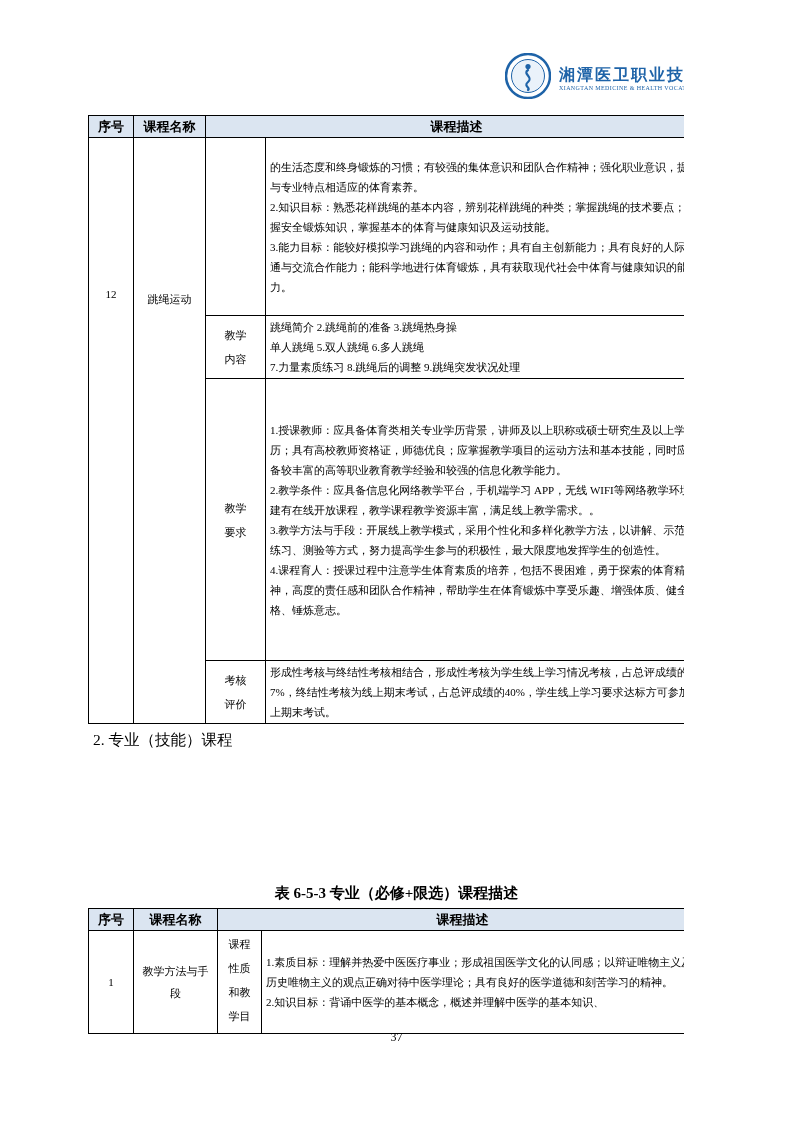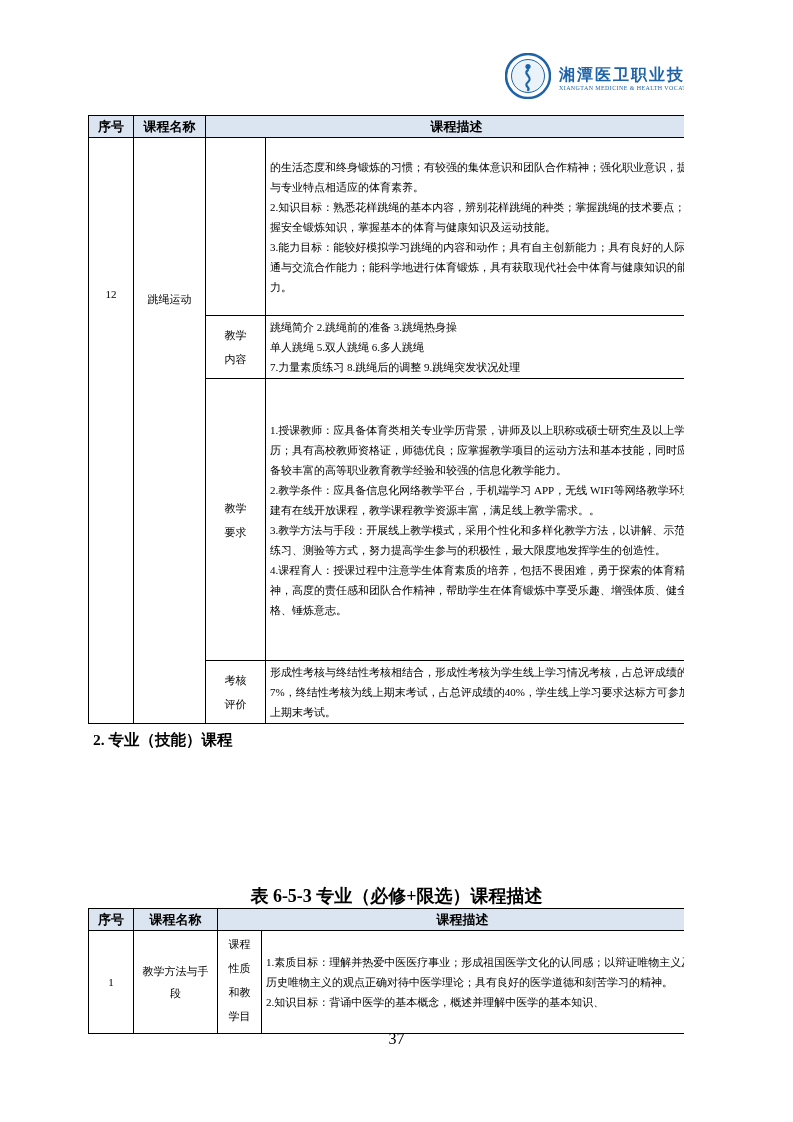--- a/index.html
+++ b/index.html
@@ -33,35 +33,35 @@
   .content-cell { vertical-align:middle; white-space:pre-line; word-break:break-all; line-height:20px; padding:2px 8px; }
 
   #table1 { position:absolute; top:115px; left:88px; }
   #table1 .span-top { vertical-align:top; padding-top:150px; }
   #table1 tr.r1 { height:178px; }
   #table1 tr.r2 { height:58px; }
   #table1 tr.r3 { height:282px; }
   #table1 tr.r4 { height:63px; }
 
   
-  .section-heading { position:absolute; top:730px; left:93px; font-size:15.5px; font-weight:bold; }
+  .section-heading { position:absolute; top:730px; left:93px; font-size:15.5px; font-weight:normal; }
   .body-paragraph {
     position:absolute; top:754px; left:88px; width:619px;
     font-size:15.5px; line-height:26px; text-align:justify;
     text-indent:2em; word-break:break-all;
   }
 
-  .table-caption { position:absolute; top:884px; left:0; width:793px; text-align:center; font-weight:bold; font-size:18px; }
+  .table-caption { position:absolute; top:884px; left:0; width:793px; text-align:center; font-weight:bold; font-size:15px; }
 
   #table2 { position:absolute; top:908px; left:88px; }
   #table2 tr.r1 { height:82px; }
   #table2 .label-cell, #table2 .content-cell { vertical-align:top; }
   .clip { max-height:76px; overflow:hidden; }
 
-  .page-number { position:absolute; top:1030px; left:0; width:793px; text-align:center; font-size:16px; }
+  .page-number { position:absolute; top:1030px; left:0; width:793px; text-align:center; font-size:12px; }
 </style>
 </head>
 <body>
 
 <div class="page">
 
   <div class="logo">
     <span>
       <svg width="46" height="46" viewBox="0 0 46 46">
         <circle cx="23" cy="23" r="22" fill="#ffffff" stroke="#1e63a8" stroke-width="2.5"></circle>

